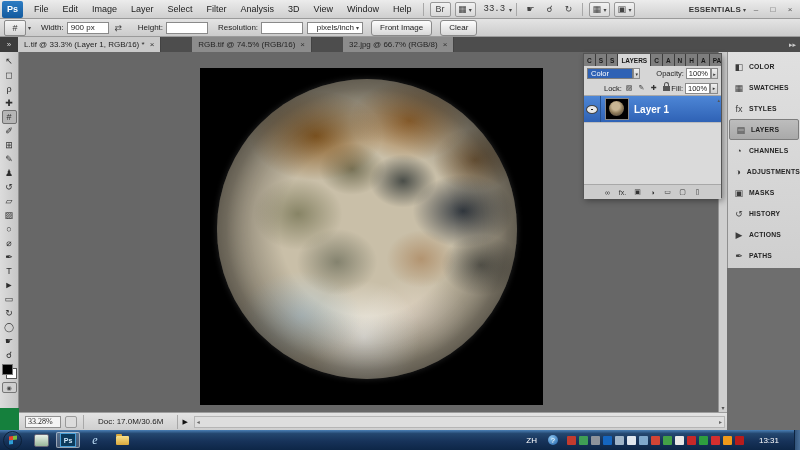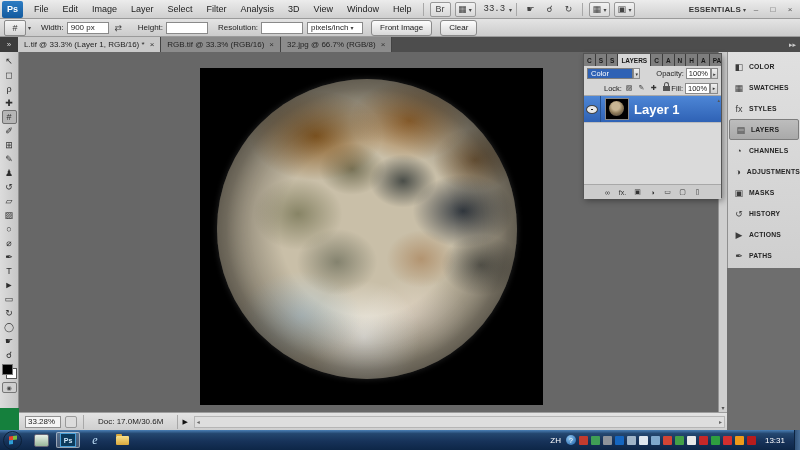--- a/index.html
+++ b/index.html
@@ -75,21 +75,21 @@
       radial-gradient(ellipse 72px 56px at 66% 79%, rgba(224,212,196,.85), rgba(224,212,196,0) 72%);
     box-shadow:inset 0 0 30px rgba(0,0,0,.45), 0 0 6px rgba(255,255,255,.15);}
   
   #vscroll{left:718px;top:52px;width:9px;height:360px;background:#cfcfcf;border-left:1px solid #949494;box-sizing:border-box;
     display:flex;flex-direction:column;justify-content:flex-end;align-items:center;}
   #vscroll .sb-arrow{font-size:6px;color:#555;line-height:8px;}
   
   #statusbar{left:19px;top:412px;width:708px;height:18px;background:linear-gradient(#e3e3e3,#cfcfcf);
     border-top:1px solid #9d9d9d;box-sizing:border-box;display:flex;align-items:center;font-size:8px;}
   #status-zoom{width:36px;height:12px;border:1px solid #909090;background:#f4f4f4;margin-left:6px;
-    display:flex;align-items:center;padding:0 2px;box-sizing:border-box;}
+    display:flex;align-items:center;padding:0 2px;box-sizing:border-box;font-family:Liberation Serif, serif;}
   #status-icon{width:10px;height:10px;border:1px solid #9a9a9a;border-radius:2px;background:#dcdcdc;margin-left:4px;}
   #status-doc{height:14px;border-left:1px solid #a8a8a8;border-right:1px solid #a8a8a8;
     display:flex;align-items:center;padding:0 14px;margin-left:6px;color:#1c1c1c;}
   #status-flyout{font-size:7px;color:#111;margin-left:4px;}
   #hscroll{flex:1;height:12px;margin:0 2px 0 6px;background:#dedede;border:1px solid #b5b5b5;
     display:flex;align-items:center;justify-content:space-between;padding:0 2px;box-sizing:border-box;}
   #hscroll span{font-size:6px;color:#666;}
   
   #layers-panel{left:583px;top:53px;width:139px;height:145px;background:#d6d6d6;
     border:1px solid #555;box-sizing:border-box;box-shadow:2px 3px 6px rgba(0,0,0,.35);font-size:7.5px;}
@@ -111,21 +111,21 @@
     position:relative;overflow:hidden;}
   .layer-row{display:flex;align-items:center;height:26px;border-bottom:1px solid #bdbdbd;}
   .layer-row.selected{background:linear-gradient(#4d86d6,#2f62b5);color:#fff;}
   .eye-cell{width:16px;align-self:stretch;border-right:1px solid #b0b0b0;display:flex;align-items:center;justify-content:center;}
   .layer-row.selected .eye-cell{border-right-color:#24508f;}
   .eye{width:10px;height:7px;border-radius:50%;background:radial-gradient(circle 2px at 50% 50%,#222 45%,#e8e8e8 50%);
     border:1px solid #444;}
   .layer-thumb{width:22px;height:20px;background:#000;margin:0 5px 0 4px;border:1px solid #888;position:relative;}
   .layer-thumb .mini-moon{position:absolute;left:3px;top:2px;width:15px;height:15px;border-radius:50%;
     background:radial-gradient(circle at 45% 35%,#c8b694 0 30%,#8d7a58 55%,#5d5244 80%,#3a342c);}
-  .layer-name{font-size:13px;}
+  .layer-name{font-size:10px;}
   .layer-row.selected .layer-name{font-weight:bold;color:#fff;}
   .bg-name{font-style:italic;color:#1c1c1c;}
   .mini-lock{position:relative;width:7px;height:5px;background:#555;margin-left:auto;margin-right:8px;}
   .mini-lock::before{content:"";position:absolute;left:1px;top:-4px;width:3px;height:4px;
     border:1px solid #555;border-bottom:none;border-radius:3px 3px 0 0;}
   #lp-scroll-up{position:absolute;right:1px;top:1px;font-size:5px;color:#555;}
   #lp-bottombar{height:14px;display:flex;align-items:center;justify-content:center;gap:6px;background:#cccccc;}
   .lp-bico{font-size:7px;color:#333;display:flex;align-items:center;justify-content:center;min-width:9px;}
   
   #dock{left:727px;top:52px;width:73px;height:378px;background:#6e6e6e;box-sizing:border-box;}
@@ -146,21 +146,21 @@
   #start-flag i:nth-child(1){background:#e8432d;}#start-flag i:nth-child(2){background:#7ebf3e;}
   #start-flag i:nth-child(3){background:#2e9fd8;}#start-flag i:nth-child(4){background:#f6b built;}
   .task-icon{width:24px;height:16px;border-radius:2px;margin-left:3px;display:flex;align-items:center;justify-content:center;}
   .task-icon.running{background:rgba(255,255,255,.22);border:1px solid rgba(255,255,255,.45);box-sizing:border-box;}
   .ti-ps{width:14px;height:12px;background:#0b3a5c;border:1px solid #4aa0d8;color:#cfe8fa;font-size:7px;font-weight:bold;
     display:flex;align-items:center;justify-content:center;}
   .ti-ie{color:#bfe0f8;font-size:12px;font-style:italic;font-family:"Liberation Serif",serif;}
   .ti-folder{width:13px;height:9px;background:linear-gradient(#f7e08a,#d9a83c);border-radius:1px;position:relative;}
   .ti-folder::before{content:"";position:absolute;left:0;top:-2px;width:6px;height:2px;background:#d9a83c;border-radius:1px 1px 0 0;}
   .ti-app1{width:13px;height:11px;background:linear-gradient(#e8f0e8,#9ab89a);border-radius:2px;border:1px solid #667;}
-  #tray{margin-left:auto;display:flex;align-items:center;gap:3px;}
+  #tray{margin-left:auto;display:flex;align-items:center;gap:9px;}
   #lang-ind{color:#fff;font-size:8px;margin-right:2px;}
   #help-bubble{width:10px;height:10px;border-radius:50%;background:radial-gradient(circle at 35% 30%,#8ec6f0,#1c5fa8);
     color:#fff;font-size:7px;display:flex;align-items:center;justify-content:center;}
   .tray-ico{width:9px;height:9px;border-radius:1px;}
   #clock{color:#fff;font-size:8px;margin:0 6px 0 6px;}
   #show-desktop{width:5px;height:20px;background:linear-gradient(90deg,#31537a,#4a7099);border-left:1px solid #0d2440;}
 </style>
 </head>
 <body>
 
@@ -212,37 +212,37 @@
   <div id="optionsbar" class="abs">
     <div id="tool-badge">#</div>
     <span class="dd-arrow">▾</span>
     <span class="opt-label">Width:</span>
     <span class="opt-field" style="width:42px;">900 px</span>
     <span class="mb-icon">⇄</span>
     <span class="opt-label">Height:</span>
     <span class="opt-field" style="width:42px;"></span>
     <span class="opt-label">Resolution:</span>
     <span class="opt-field" style="width:42px;"></span>
-    <span class="opt-field" style="width:56px;margin-left:4px;justify-content:flex-start;">
+    <span class="opt-field" style="width:56px;margin-left:4px;justify-content:flex-end;">
       <span>pixels/inch</span>
       <span class="dd-arrow">▾</span>
     </span>
     <span class="opt-btn">Front Image</span>
     <span class="opt-btn">Clear</span>
   </div>
 
   <div id="tabstrip" class="abs">
     <div id="tab-overflow">»</div>
-    <div id="doc-tabs" style="display:flex;">
+    <div id="doc-tabs" style="display:flex;gap:31px;">
         <div class="doc-tab active">
           <span>L.tif @ 33.3% (Layer 1, RGB/16) *</span>
           <span class="tab-close">×</span>
         </div>
         <div class="doc-tab">
-          <span>RGB.tif @ 33.3% (RGB/16)</span>
+          <span>RGB.tif @ 74.5% (RGB/16)</span>
           <span class="tab-close">×</span>
         </div>
         <div class="doc-tab">
           <span>32.jpg @ 66.7% (RGB/8)</span>
           <span class="tab-close">×</span>
         </div>
       </div>
   </div>
   <div id="dock-top-strip" class="abs">
     <span id="dock-collapse">▸▸</span>

